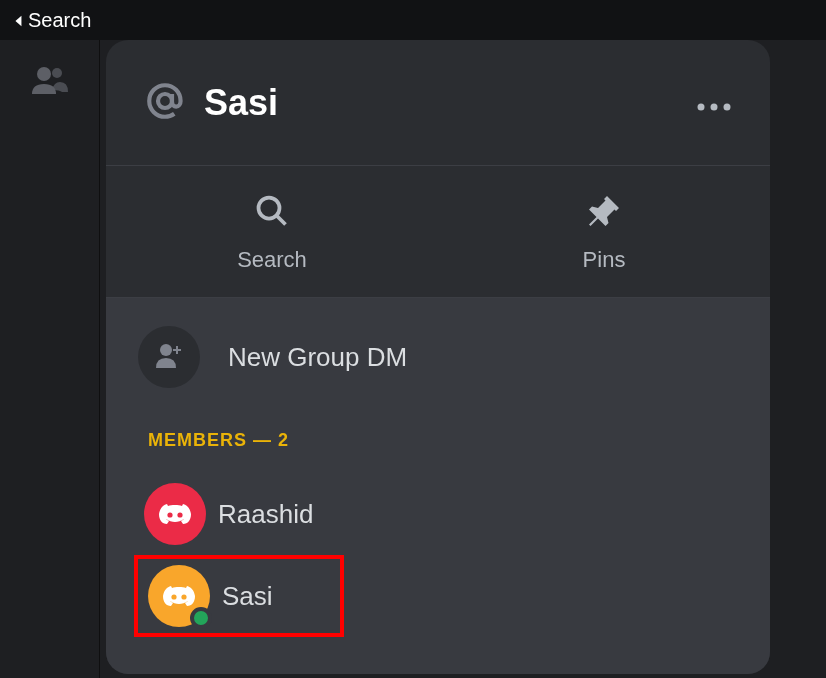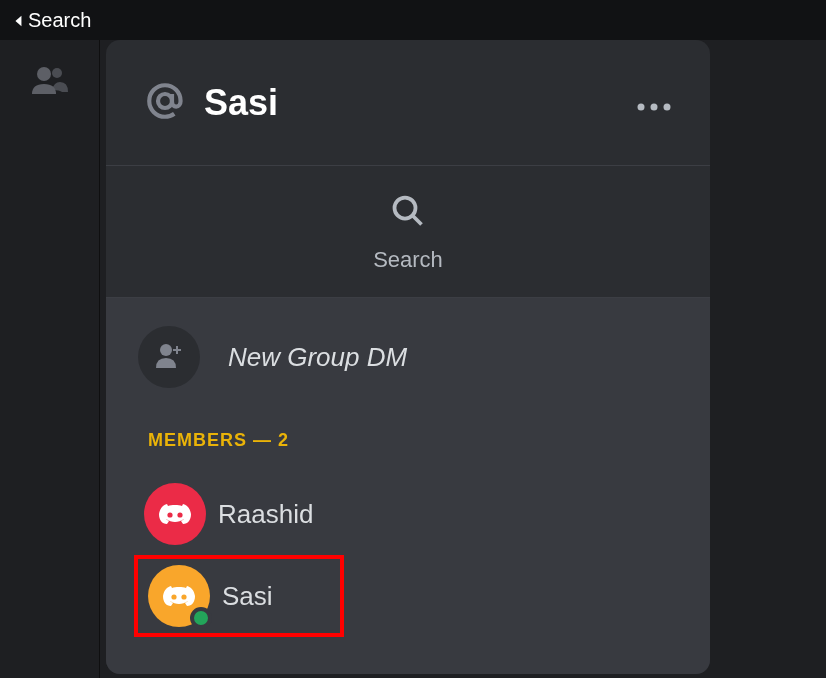--- a/index.html
+++ b/index.html
@@ -43,24 +43,24 @@
       display: flex;
       justify-content: center;
     }
     .friends-icon {
       color: #5d5f66;
     }
     .panel {
       position: absolute;
       top: 40px;
       left: 106px;
-      width: 604px;
+      width: 664px;
       height: calc(100% - 44px);
       background: #2b2d31;
-      border-radius: 14px;
+      border-radius: 22px;
       overflow: hidden;
     }
     .panel-header {
       height: 126px;
       border-bottom: 1px solid #3c3e44;
       display: flex;
       align-items: center;
       padding: 0 38px;
       justify-content: space-between;
     }
@@ -126,21 +126,20 @@
       height: 62px;
       border-radius: 50%;
       background: #2b2d31;
       display: flex;
       align-items: center;
       justify-content: center;
     }
     .new-group-label {
       font-size: 26px;
       color: #dbdee1;
-      font-style: italic;
     }
     .members-heading {
       font-size: 18px;
       font-weight: 700;
       color: #eab308;
       letter-spacing: 1px;
       margin-bottom: 22px;
       padding-left: 10px;
     }
     .member-row {
@@ -231,20 +230,28 @@
 
   <div class="action-row">
     <div class="action-btn">
       <span class="action-icon">
         <svg width="36" height="36" viewBox="0 0 24 24" fill="none" stroke="#b5bac1" stroke-width="2.5">
           <circle cx="10" cy="10" r="7"></circle>
             <line x1="15" y1="15" x2="21" y2="21"></line>
         </svg>
       </span>
       <span class="action-label">Search</span>
+    </div>
+    <div class="action-btn">
+      <span class="action-icon">
+        <svg width="36" height="36" viewBox="0 0 24 24" fill="#b5bac1">
+          <path d="M14 2 l8 8 l-2 2 l-1-1 l-5 5 l1 4 l-2 2 l-5-5 l-5 5 l-1-1 l5-5 l-5-5 l2-2 l4 1 l5-5 l-1-1 z"></path>
+        </svg>
+      </span>
+      <span class="action-label">Pins</span>
     </div>
   </div>
 
   <div class="body-area">
     <div class="new-group-row">
       <div class="new-group-circle">
         <span>
           <svg width="30" height="26" viewBox="0 0 30 26" fill="#80848e">
             <circle cx="12" cy="8" r="6"></circle>
             <path d="M2 26 Q2 16 12 16 Q22 16 22 26 Z"></path>

